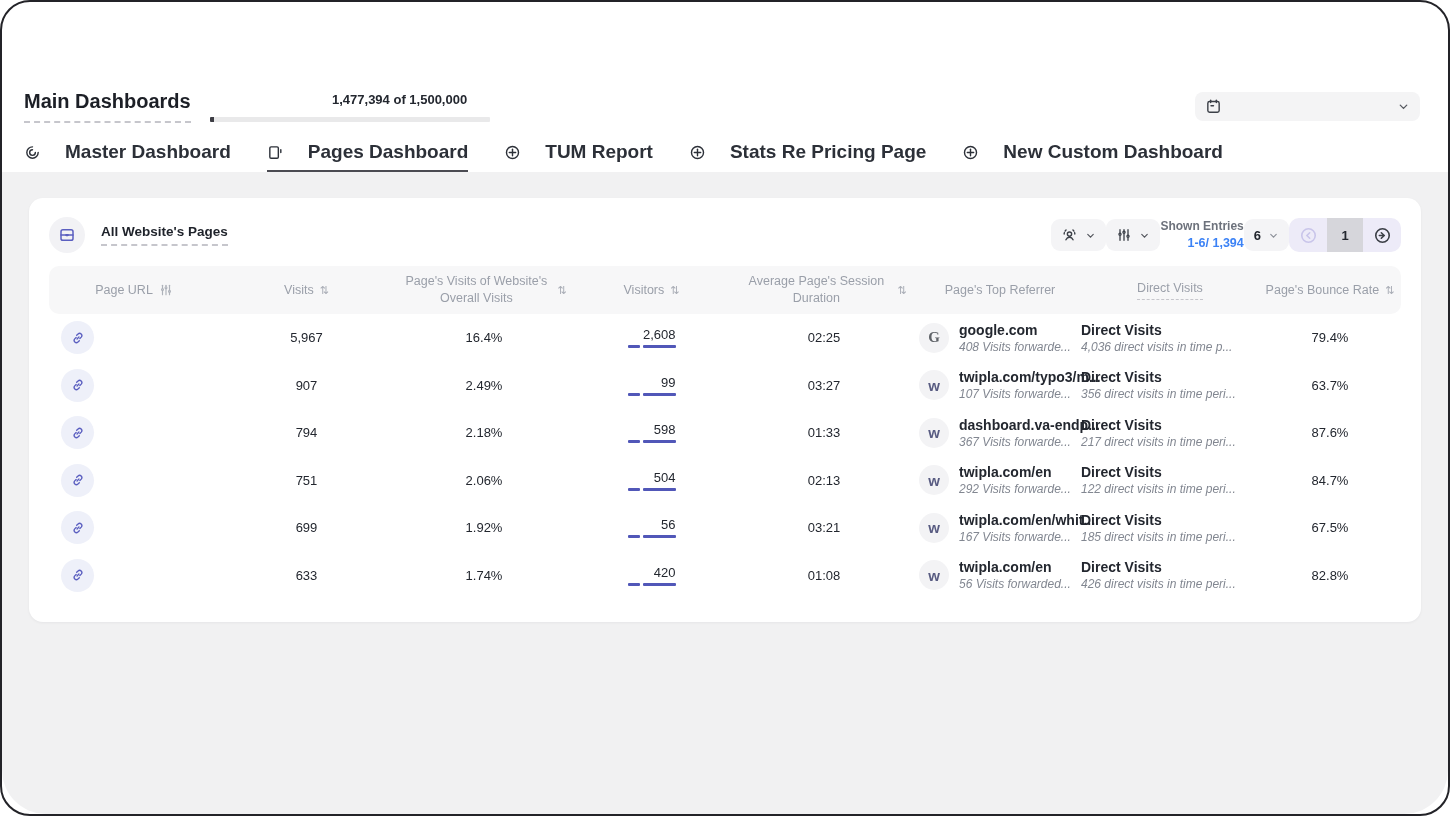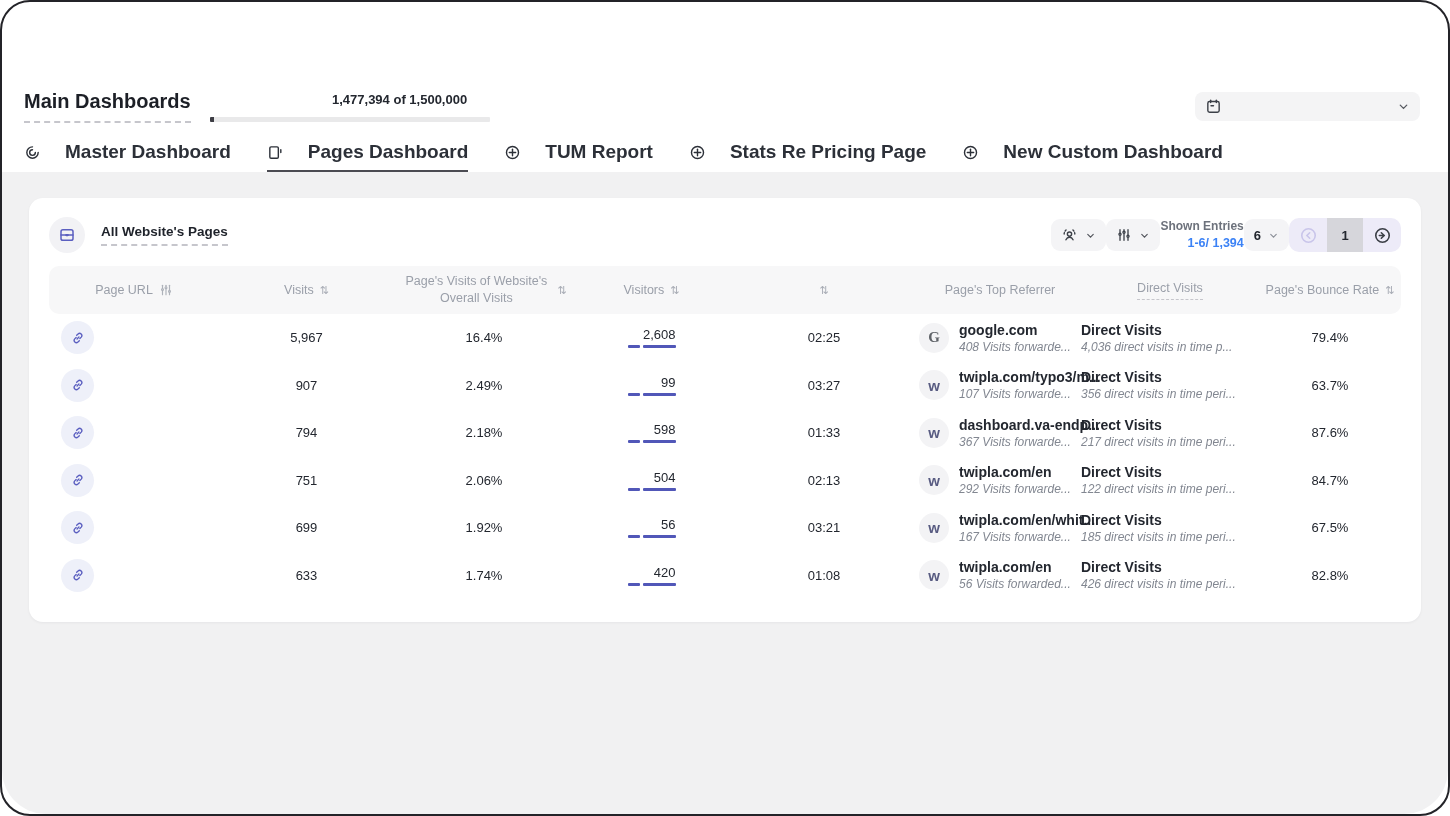--- a/index.html
+++ b/index.html
@@ -255,20 +255,21 @@
         </div>
         <div class="th">
           <span class="lbl">Page's Visits of Website's Overall Visits</span>
           <span class="sort">⇅</span>
         </div>
         <div class="th">
           <span class="lbl">Visitors</span>
           <span class="sort">⇅</span>
         </div>
         <div class="th">
+          <span class="lbl">Average Page's Session Duration</span>
           <span class="sort">⇅</span>
         </div>
         <div class="th">
           <span class="lbl">Page's Top Referrer</span>
         </div>
         <div class="th">
           <span class="lbl dashed">Direct Visits</span>
         </div>
         <div class="th">
           <span class="lbl">Page's Bounce Rate</span>

